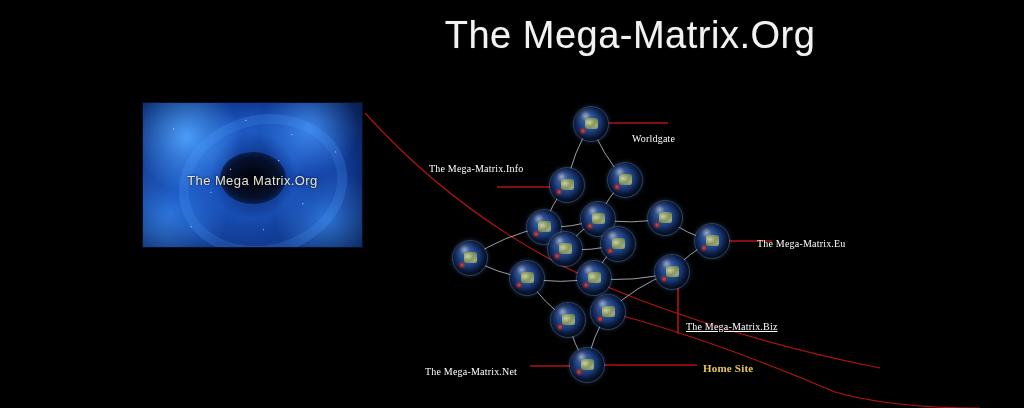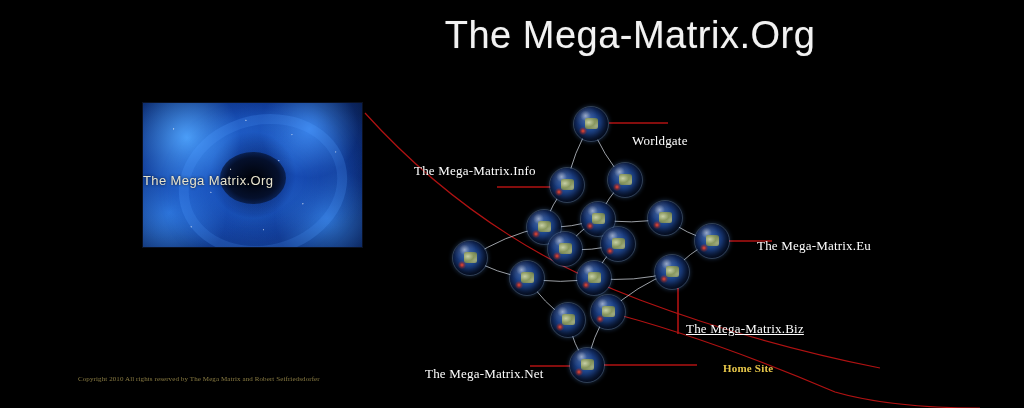--- a/index.html
+++ b/index.html
@@ -91,21 +91,21 @@
       radial-gradient(1px 1px at 88% 34%, rgba(255,255,255,.7), transparent),
       radial-gradient(1px 1px at 22% 86%, rgba(255,255,255,.8), transparent),
       radial-gradient(1px 1px at 55% 88%, rgba(255,255,255,.7), transparent),
       radial-gradient(1px 1px at 40% 46%, rgba(255,255,255,.9), transparent),
       radial-gradient(1px 1px at 68% 22%, rgba(255,255,255,.7), transparent);
   }
   #photo-caption {
     position: absolute;
     left: 0; right: 0;
     top: 70px;
-    text-align: left;
+    text-align: center;
     color: #e8e4cf;
     font-family: "Liberation Sans", sans-serif;
     font-size: 13px;
     letter-spacing: 0.4px;
     text-shadow: 0 0 3px rgba(0,0,0,0.9);
     white-space: nowrap;
   }
 
   
   #copyright {
@@ -162,51 +162,49 @@
     left: -1px; top: -1px; right: -1px; bottom: -1px;
     border-radius: 50%;
     border: 1px solid rgba(170,200,245,0.22);
   }
 
   
   .label {
     position: absolute;
     color: #ffffff;
     font-family: "Liberation Serif", serif;
-    font-size: 13px;
+    font-size: 10px;
     letter-spacing: 0.2px;
     white-space: nowrap;
     text-shadow: 0 0 2px rgba(0,0,0,0.9);
   }
   .label.home {
     color: #e8c84a;
     font-weight: bold;
     font-size: 11px;
     text-shadow: 0 0 2px rgba(0,0,0,0.95);
-    margin-left: 20px;
   }
 </style>
 </head>
 <body>
 
 <div id="slide">
 
   <div id="title">
     <span id="title-shift">The Mega-Matrix.Org</span>
   </div>
 
   <div id="photo">
     <div class="neb"></div>
     <div class="swirl"></div>
     <div class="core"></div>
     <div class="stars"></div>
     <div id="photo-caption">The Mega Matrix.Org</div>
   </div>
 
-  <div id="copyright">Copyright 2010 All rights reserved by The Mega Matrix and Robert Seifriedsdorfer</div>
 
   <svg id="diagram" viewBox="0 0 1024 408">
     <g id="curves-layer">
         <path d="M 365,113 C 430,185 520,255 640,300 C 720,330 800,352 880,368" fill="none" stroke="#b01212" stroke-width="1.2"></path>
         <path d="M 600,310 C 680,330 760,360 835,392 C 880,405 930,408 980,408" fill="none" stroke="#b01212" stroke-width="1.2"></path>
       </g>
     <g id="edges-layer">
         <path d="M 591,124 Q 572.9,152.1 567,185" fill="none" stroke="#d8dde6" stroke-width="0.9" opacity="0.8"></path>
         <path d="M 591,124 Q 602.4,155.4 625,180" fill="none" stroke="#d8dde6" stroke-width="0.9" opacity="0.8"></path>
         <path d="M 567,185 Q 551.3,203.7 544,227" fill="none" stroke="#d8dde6" stroke-width="0.9" opacity="0.8"></path>
@@ -314,20 +312,20 @@
         <div class="flare"></div>
       </div>
       <div class="node" style="left: 587px; top: 365px;">
         <div class="rim"></div>
         <div class="land"></div>
         <div class="flare"></div>
       </div>
     </div>
   <div id="labels-layer">
       <div class="label" style="left: 632px; top: 133px; color: rgb(255, 255, 255);">Worldgate</div>
-      <div class="label" style="left: 414px; top: 163px; color: rgb(255, 255, 255); font-family: Liberation Serif, serif;">The Mega-Matrix.Info</div>
+      <div class="label" style="left: 429px; top: 163px; color: rgb(255, 255, 255); font-family: Liberation Serif, serif;">The Mega-Matrix.Info</div>
       <div class="label" style="left: 757px; top: 218px; color: rgb(255, 255, 255); margin-top: 20px;">The Mega-Matrix.Eu</div>
       <div class="label" style="left: 686px; top: 321px; color: rgb(255, 255, 255); text-decoration: underline;">The Mega-Matrix.Biz</div>
       <div class="label" style="left: 425px; top: 366px; color: rgb(255, 255, 255);">The Mega-Matrix.Net</div>
       <div class="label home" style="left: 703px; top: 362px; color: rgb(232, 200, 74);">Home Site</div>
     </div>
 
 </div>
 
 </body></html>

